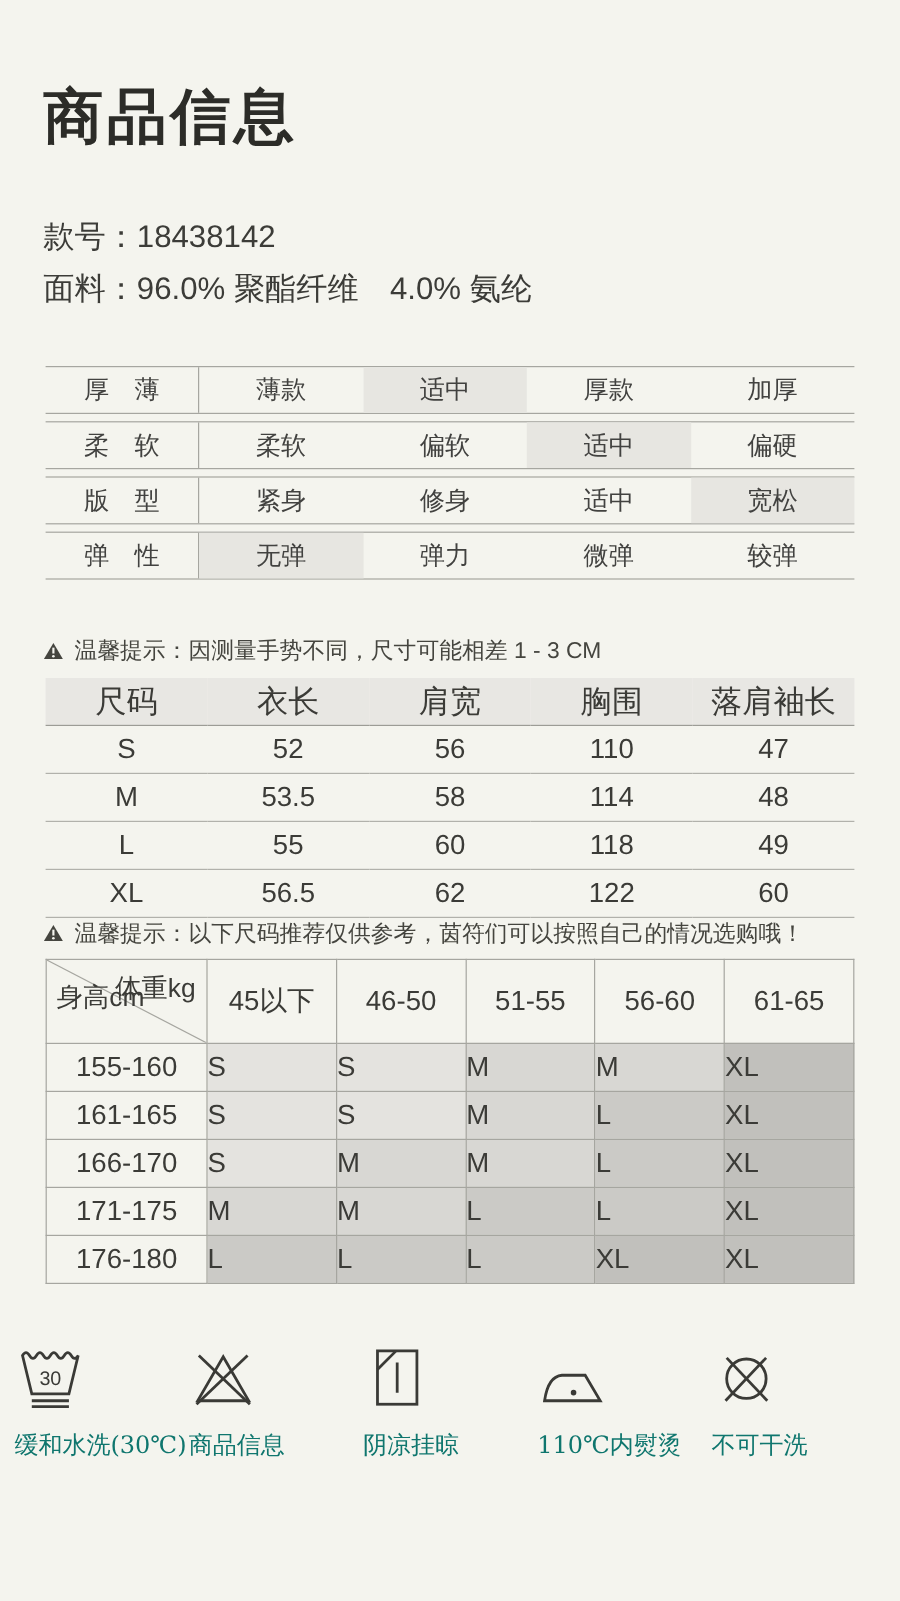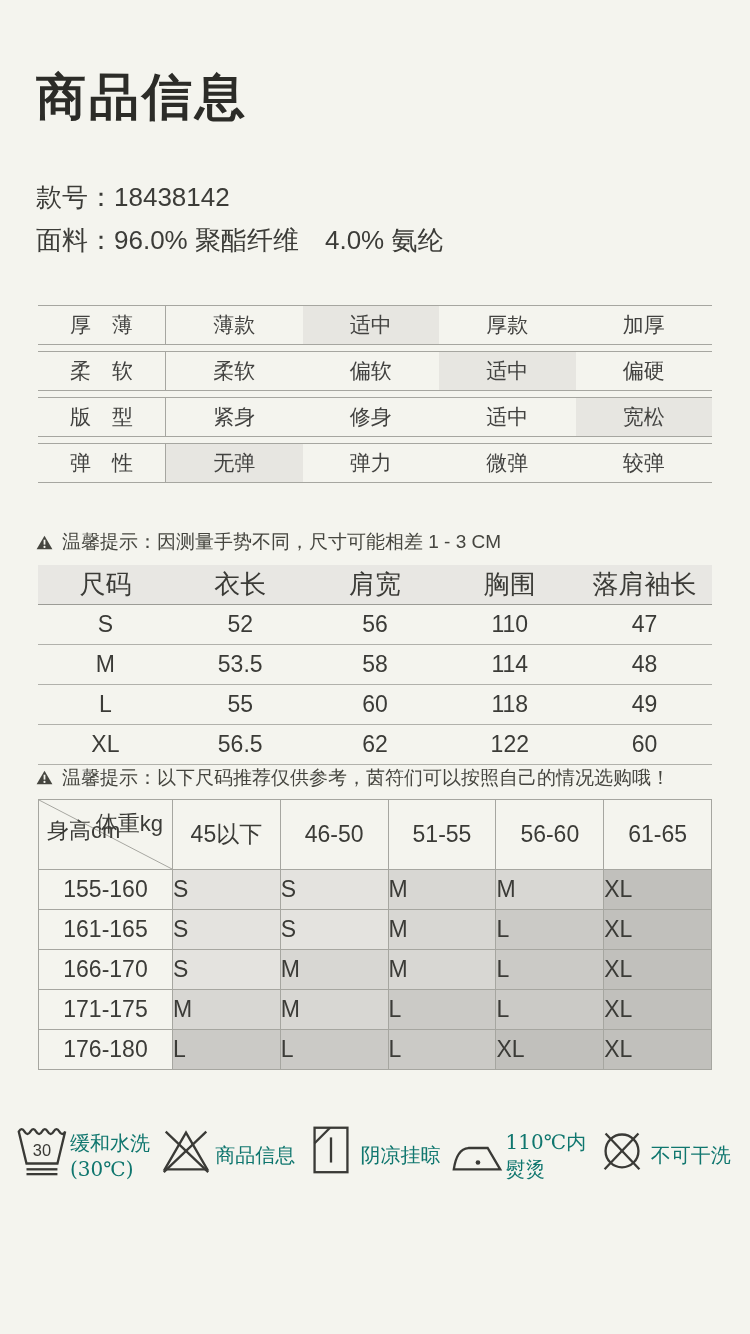--- a/index.html
+++ b/index.html
@@ -56,21 +56,21 @@
   .rec-table tbody th,.rec-table tbody td{height:40px;}
   .rec-corner{position:relative; width:134px;}
   .rec-corner svg{position:absolute; inset:0; width:100%; height:100%;}
   .corner-top{position:absolute; top:9px; right:9px; font-size:22px;}
   .corner-bottom{position:absolute; bottom:23px; left:8px; font-size:22px;}
   .sz-s{background:var(--shade-s);} .sz-m{background:var(--shade-m);}
   .sz-l{background:var(--shade-l);} .sz-xl{background:var(--shade-xl);}
 
   
   .care-row{display:flex; margin:46px 12px 0;}
-  .care-item{flex:1; display:flex; flex-direction:row; align-items:center;}
+  .care-item{flex:1; display:flex; flex-direction:column; align-items:flex-start;}
   .care-icon{height:62px; display:flex; align-items:flex-end;}
   .care-icon svg{stroke:#3a3a36; stroke-width:2.4; fill:none;}
   .care-label{margin-top:13px; font-family:"DejaVu Serif",serif; font-size:20px; color:#0f766e;}
 </style>
 </head>
 <body>
 
 <div>
 
   <h1 class="title">商品信息</h1>

